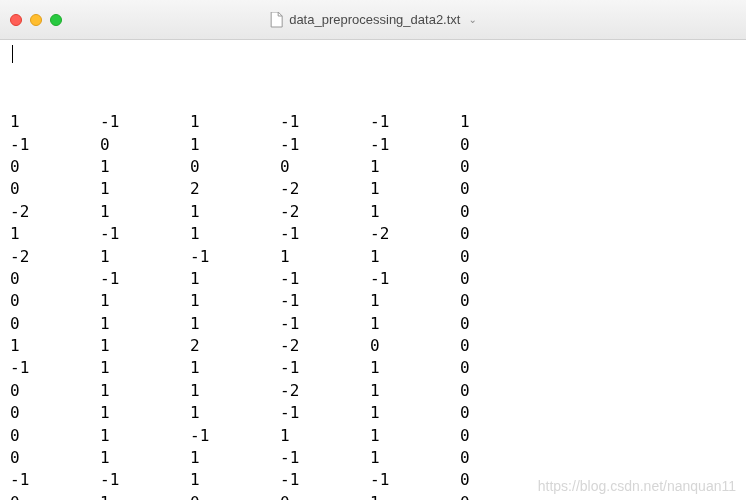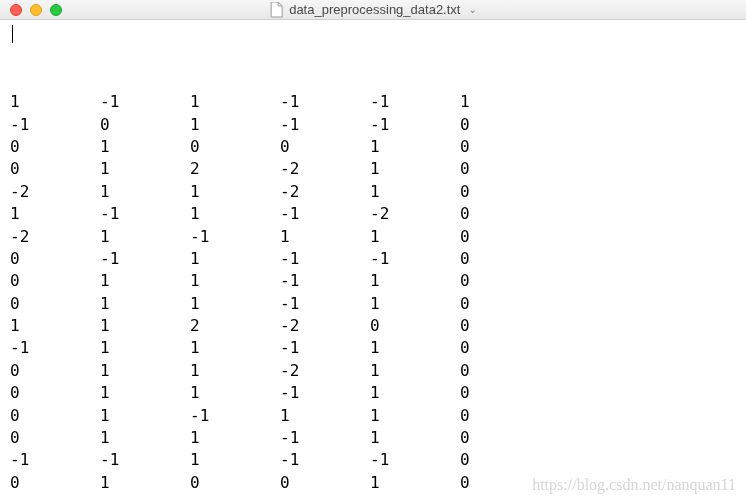--- a/index.html
+++ b/index.html
@@ -9,21 +9,21 @@
     }
     body {
       font-family: -apple-system, BlinkMacSystemFont, "Helvetica Neue", sans-serif;
       background: #fff;
       width: 746px;
       height: 500px;
       overflow: hidden;
       position: relative;
     }
     .titlebar {
-      height: 20px;
+      height: 40px;
       background: linear-gradient(to bottom, #f6f6f6, #e8e8e8);
       border-bottom: 1px solid #d0d0d0;
       display: flex;
       align-items: center;
       padding: 0 10px;
       position: relative;
     }
     .traffic-lights {
       display: flex;
       gap: 8px;
@@ -78,23 +78,23 @@
       display: flex;
     }
     .cell {
       width: 90px;
       white-space: pre;
     }
     .watermark {
       position: absolute;
       bottom: 6px;
       right: 10px;
-      font-size: 16px;
+      font-size: 14px;
       color: #d6d6d6;
-      font-family: Liberation Serif, serif;
+      font-family: Liberation Sans, sans-serif;
     }
   </style>
 </head>
 <body>
 
 <div class="titlebar">
   <div class="traffic-lights">
     <div class="traffic-light tl-close"></div>
     <div class="traffic-light tl-min"></div>
     <div class="traffic-light tl-max"></div>

